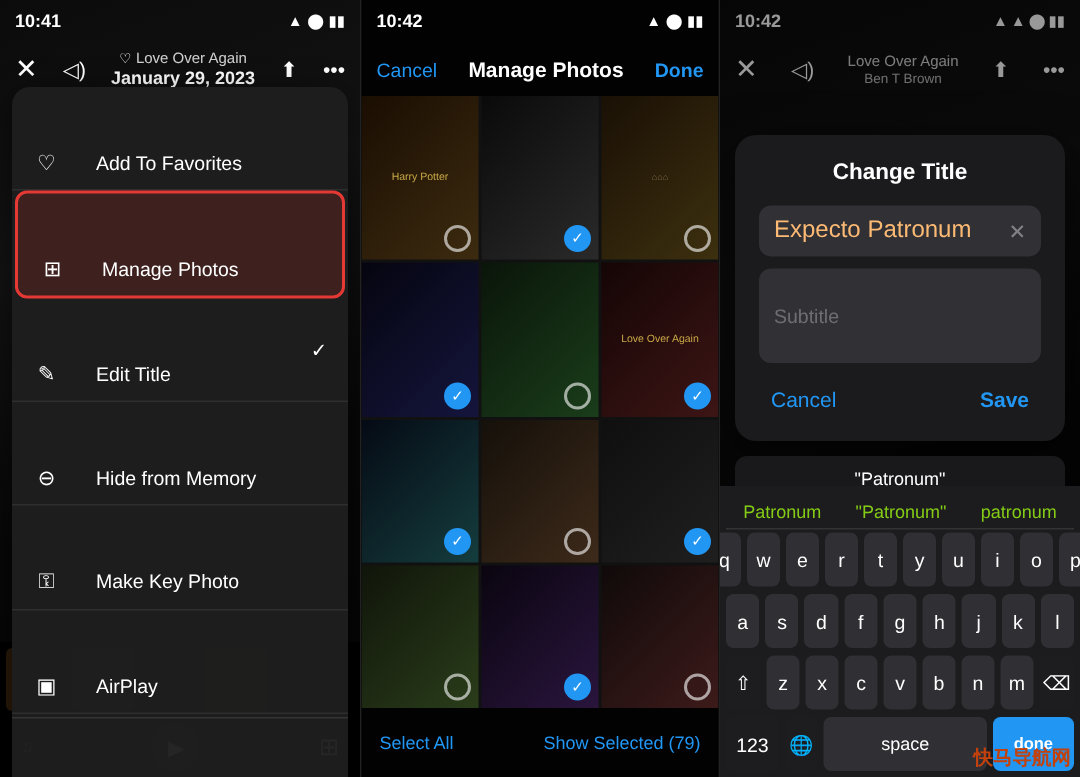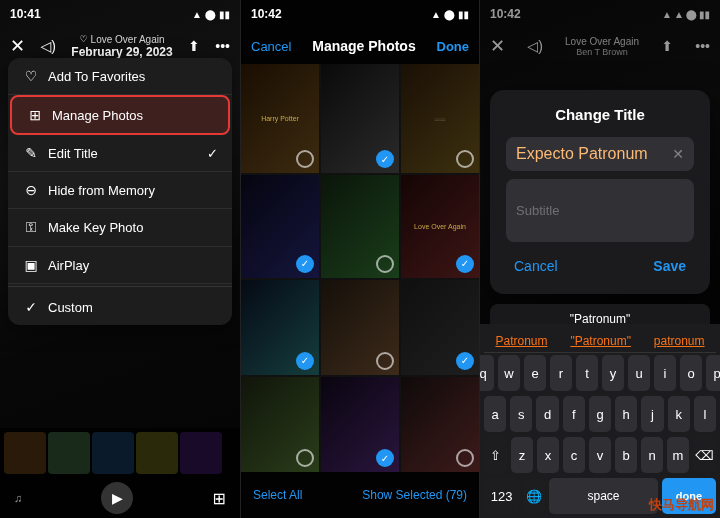--- a/index.html
+++ b/index.html
@@ -127,21 +127,22 @@
     .menu-item:last-child { border-bottom: none; }
     .menu-item.highlighted {
       background: rgba(255,59,48,0.15);
       border: 2px solid #e53935;
       border-radius: 8px;
       margin: 0 2px;
     }
     .menu-item-left {
       display: flex;
       align-items: center;
-      gap: 8px;
+      gap: 24px;
+      margin-top: 32px;
     }
     .menu-icon {
       font-size: 14px;
       width: 18px;
       text-align: center;
     }
     .menu-divider {
       height: 1px;
       background: rgba(255,255,255,0.1);
       margin: 2px 0;
@@ -487,25 +488,24 @@
 
     
     .suggest-bar {
       display: flex;
       justify-content: space-around;
       padding: 4px 0;
       margin-bottom: 2px;
       border-bottom: 1px solid rgba(255,255,255,0.1);
     }
     .suggest-word {
-      color: #f97316;
+      color: #84cc16;
       font-size: 12px;
       padding: 0 8px;
       cursor: pointer;
-      text-decoration: underline;
     }
 
     
     .brand-watermark {
       position: absolute;
       bottom: 4px;
       right: 6px;
       z-index: 30;
       color: #c2410c;
       font-size: 13px;
@@ -541,21 +541,21 @@
   </div>
 
   <div class="nav-bar">
     <span class="nav-btn">✕</span>
     <span class="nav-btn" style="font-size:14px">◁)</span>
     <div class="nav-title-group">
       <div style="display:flex;align-items:center;gap:3px">
         <span style="color:#fff;font-size:9px">♡</span>
         <span class="nav-subtitle">Love Over Again</span>
       </div>
-      <span class="nav-main-title">February 29, 2023</span>
+      <span class="nav-main-title">January 29, 2023</span>
     </div>
     <span class="nav-btn" style="font-size:14px">⬆</span>
     <span class="nav-btn" style="font-size:14px">•••</span>
   </div>
 
   <div class="dropdown-menu">
 
     <div class="menu-item">
       <div class="menu-item-left">
         <span class="menu-icon heart-icon"></span>

